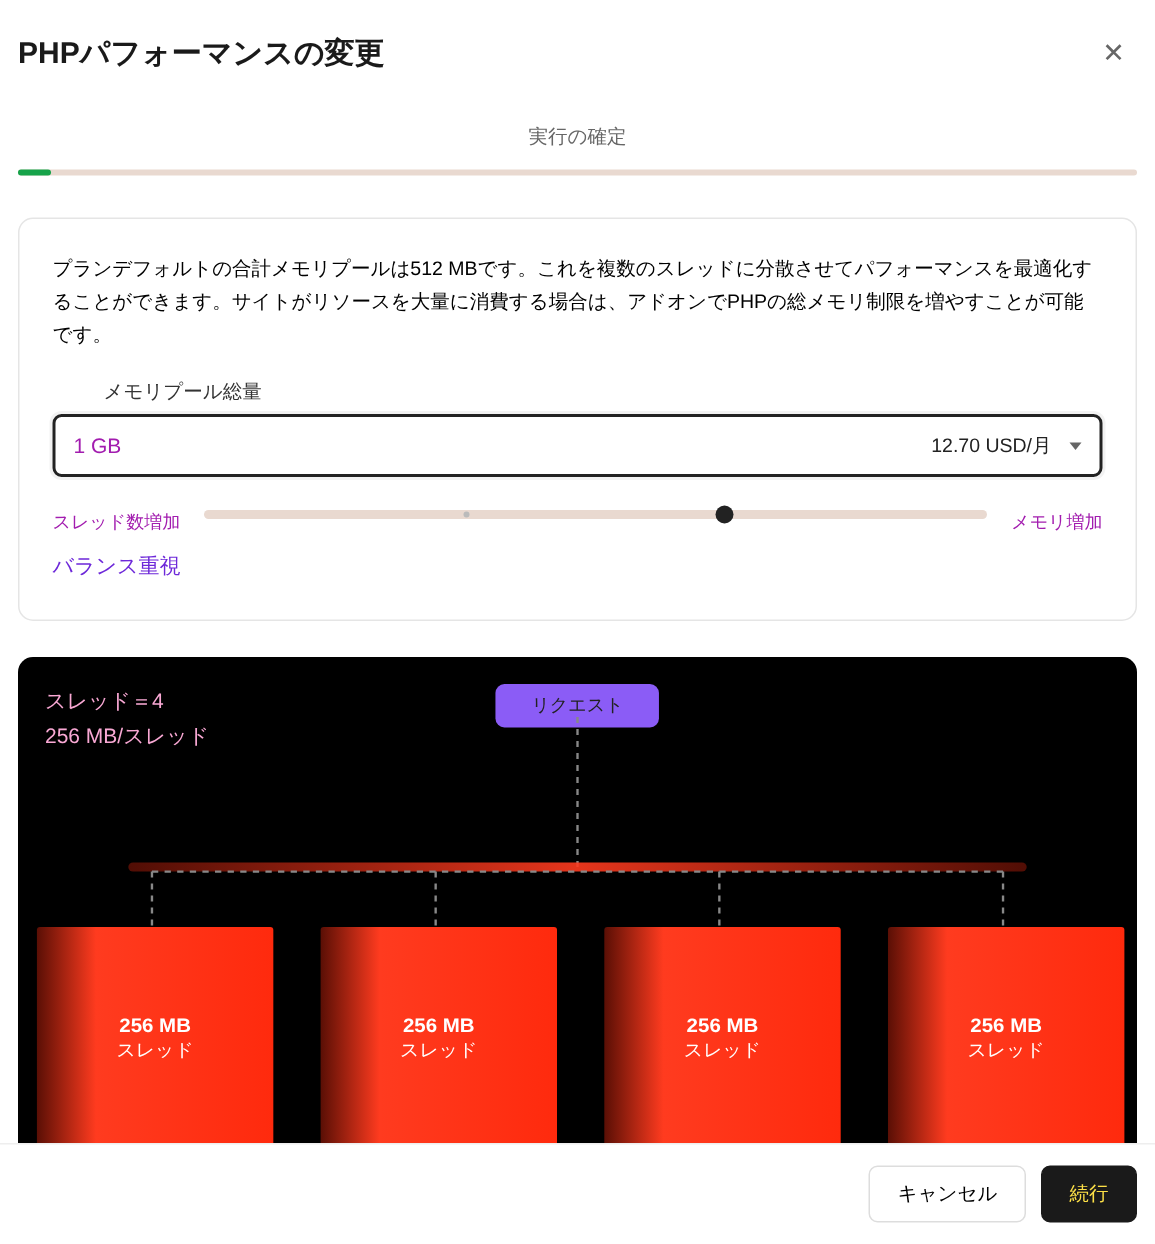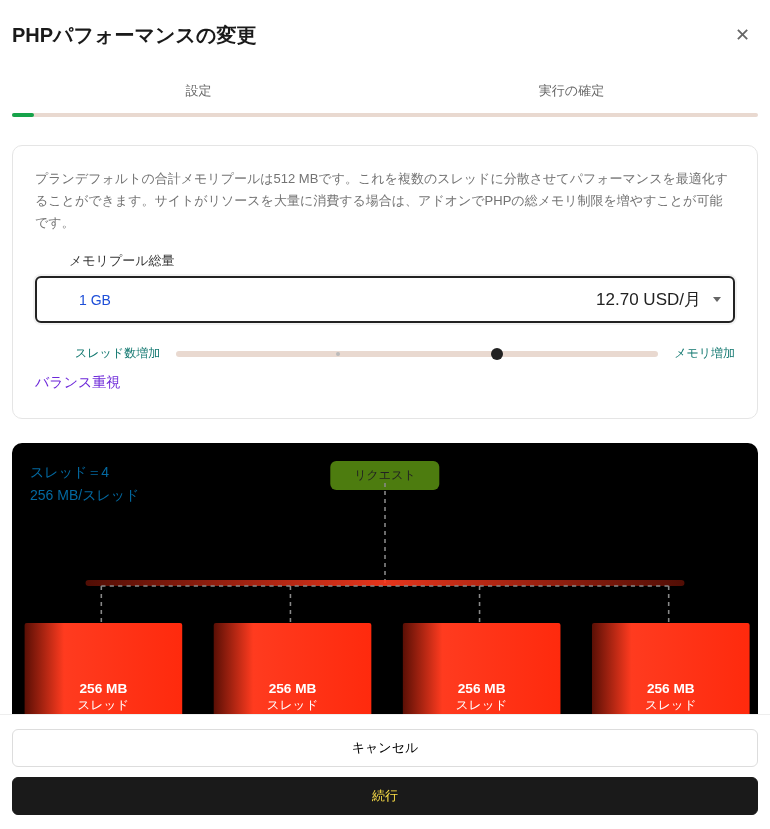--- a/index.html
+++ b/index.html
@@ -9,62 +9,61 @@
 .header-title { font-size: 20px; font-weight: 600; color: #1a1a1a; }
 .close-btn { font-size: 18px; color: #666; cursor: pointer; padding: 4px 8px; background: none; border: none; }
 
 .tabs { display: flex; border-bottom: 1px solid transparent; margin: 0 12px; }
 .tab { flex: 1; text-align: center; padding: 12px 0; font-size: 13px; color: #666; cursor: pointer; }
 
 .progress-track { height: 4px; background: #e9d9d0; margin: 0 12px; border-radius: 2px; position: relative; }
 .progress-fill { position: absolute; left: 0; top: 0; height: 100%; width: 3%; background: #16a34a; border-radius: 2px; }
 
 .card { margin: 28px 12px 0 12px; border: 1px solid #e5e5e5; border-radius: 10px; padding: 22px 22px 26px 22px; }
-.card-desc { font-size: 13px; color: #737373; line-height: 1.7; }
+.card-desc { font-size: 13px; color: #000000; line-height: 1.7; }
 .field-label { font-size: 13px; color: #333; margin-top: 18px; margin-bottom: 6px; display: block; font-weight: 500; margin-left: 34px; }
 .select-box { display: flex; justify-content: space-between; align-items: center; border: 2px solid #222; border-radius: 6px; padding: 10px 12px; font-size: 14px; cursor: pointer; box-shadow: 0 0 0 2px rgba(0,0,0,0.05); }
-.select-value { color: #1d4ed8; margin-left: 30px; }
-.select-right { display: flex; align-items: center; gap: 8px; color: #222; font-size: 17px; }
+.select-value { color: #a21caf; }
+.select-right { display: flex; align-items: center; gap: 8px; color: #222; font-size: 13px; }
 .chevron { width: 0; height: 0; border-left: 4px solid transparent; border-right: 4px solid transparent; border-top: 5px solid #666; margin-left: 4px; }
 
-.slider-row { display: flex; align-items: center; gap: 16px; margin-top: 22px; font-size: 12px; color: #0f766e; margin-left: 40px; }
+.slider-row { display: flex; align-items: flex-start; gap: 16px; margin-top: 22px; font-size: 12px; color: #a21caf; }
 .slider-label-left, .slider-label-right { white-space: nowrap; }
 .slider-track-wrap { flex: 1; position: relative; height: 6px; }
 .slider-track { position: absolute; left: 0; right: 0; top: 0; height: 6px; background: #e9d9d0; border-radius: 3px; }
 .slider-dot-mid { position: absolute; left: 33.5%; top: 50%; transform: translate(-50%, -50%); width: 4px; height: 4px; background: #bbb; border-radius: 50%; }
 .slider-thumb { position: absolute; left: 66.5%; top: 50%; transform: translate(-50%, -50%); width: 12px; height: 12px; background: #222; border-radius: 50%; }
 .slider-caption { text-align: left; font-size: 14px; color: #6d28d9; margin-top: 12px; }
 
 .viz { margin: 24px 12px 0 12px; background: #000; border-radius: 10px; padding: 18px 18px 28px 18px; position: relative; height: 364px; }
 .viz-info { color: #fff; font-size: 14px; line-height: 1.6; position: absolute; top: 18px; left: 18px; }
-.viz-info .dim { color: #0369a1; }
-.viz-request { position: absolute; top: 18px; left: 50%; transform: translateX(-50%); background: #4d7c0f; color: #222; font-size: 12px; padding: 6px 24px; border-radius: 6px; }
+.viz-info .dim { color: #f9a8d4; }
+.viz-request { position: absolute; top: 18px; left: 50%; transform: translateX(-50%); background: #8b5cf6; color: #222; font-size: 12px; padding: 6px 24px; border-radius: 6px; }
 
 .viz-svg { position: absolute; top: 40px; left: 0; right: 0; bottom: 0; width: 100%; height: calc(100% - 40px); }
 
 .thread-box { fill: url(#threadGrad); }
 .thread-text { fill: #fff; font-size: 13px; text-anchor: middle; font-weight: 600; }
 .thread-sub { fill: #fff; font-size: 12px; text-anchor: middle; }
 
-.footer { position: absolute; bottom: 0; left: 0; right: 0; border-top: 1px solid #eee; padding: 14px 12px; display: flex; justify-content: flex-end; gap: 10px; background: #fff; flex-direction: column; }
+.footer { position: absolute; bottom: 0; left: 0; right: 0; border-top: 1px solid #eee; padding: 14px 12px; display: flex; justify-content: flex-end; gap: 10px; background: #fff; }
 .btn { padding: 9px 18px; font-size: 13px; border-radius: 6px; cursor: pointer; border: 1px solid #ddd; background: #fff; }
 .btn-primary { background: #1a1a1a; color: #fde047; border: 1px solid #1a1a1a; }
 </style>
 </head>
 <body>
 
 <div class="header">
   <div class="header-title">PHPパフォーマンスの変更</div>
   <button class="close-btn">
     <span>✕</span>
   </button>
 </div>
 
 <div class="tabs">
-  <div class="tab">設定</div>
   <div class="tab">実行の確定</div>
 </div>
 <div class="progress-track">
   <div class="progress-fill"></div>
 </div>
 
 <div class="card">
   <p class="card-desc">プランデフォルトの合計メモリプールは512 MBです。これを複数のスレッドに分散させてパフォーマンスを最適化することができます。サイトがリソースを大量に消費する場合は、アドオンでPHPの総メモリ制限を増やすことが可能です。</p>
   <label class="field-label">メモリプール総量</label>
   <div class="select-box">

